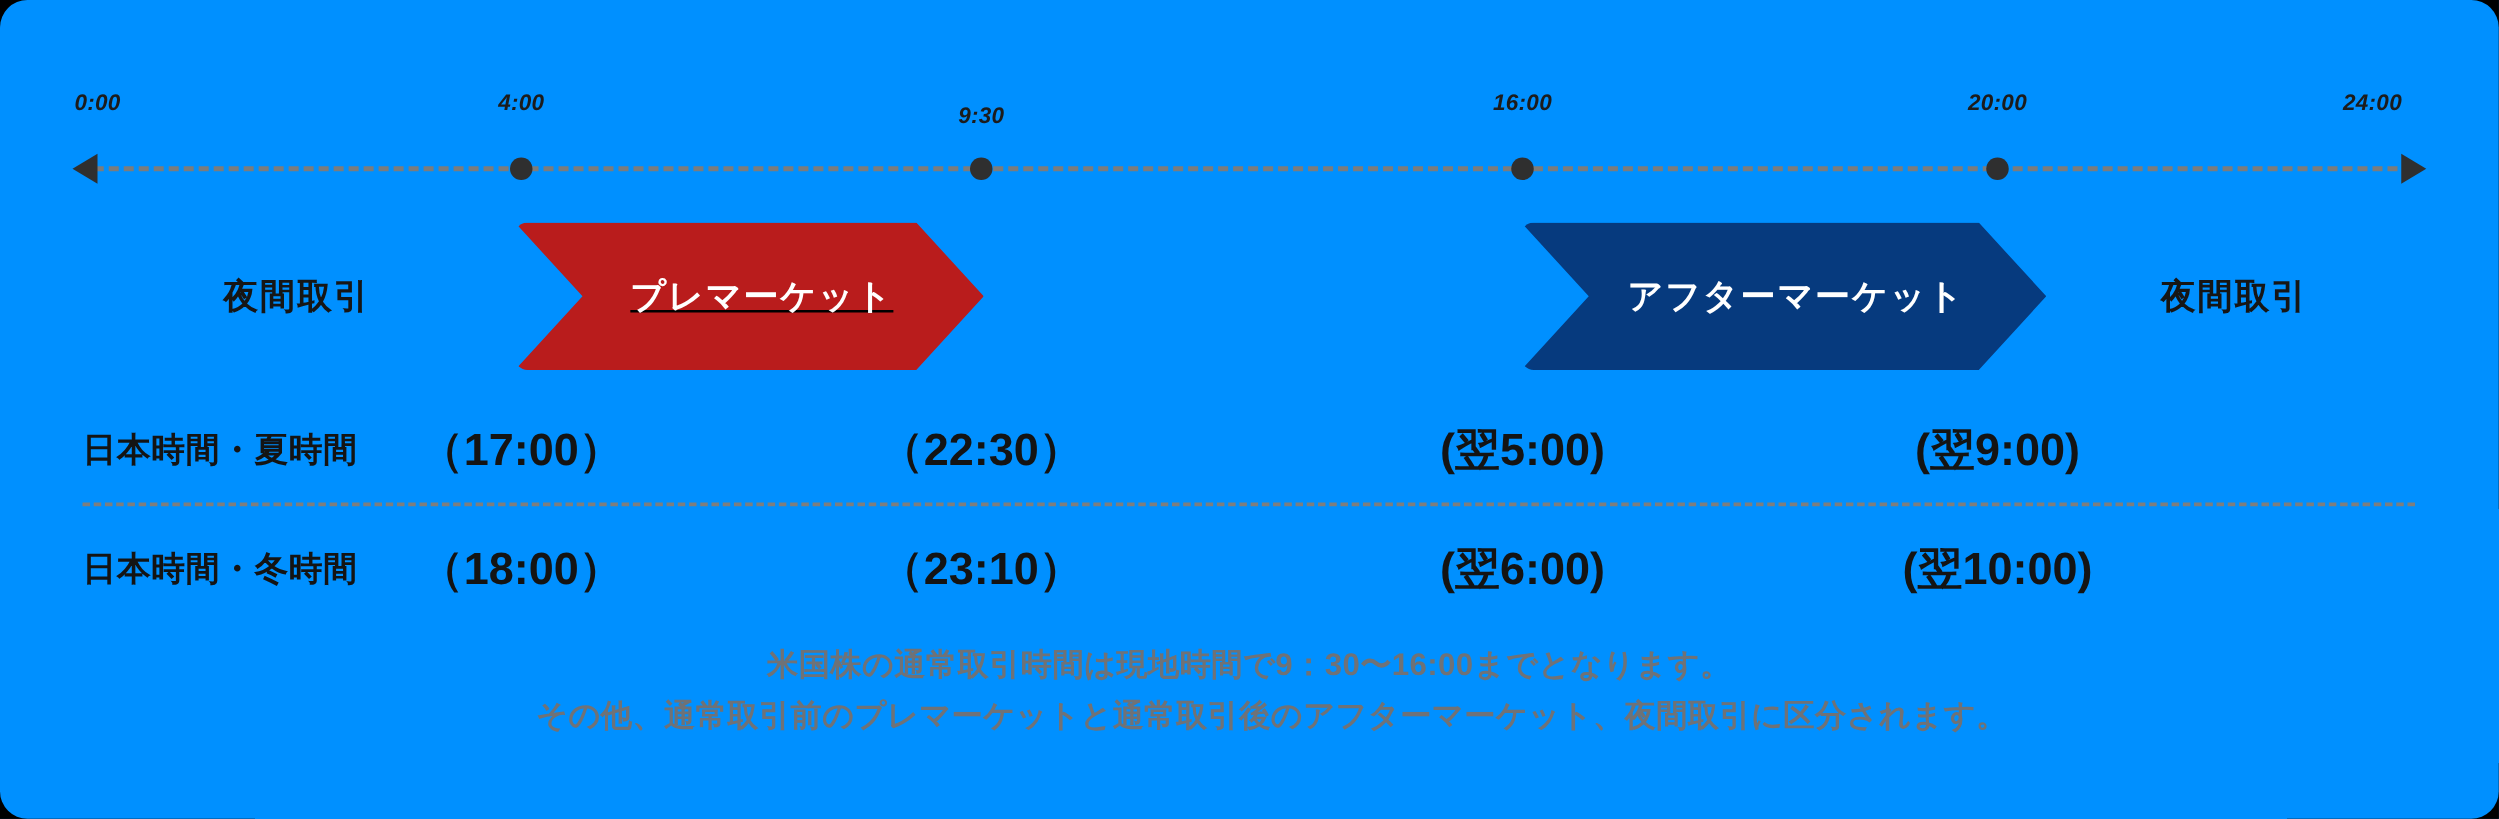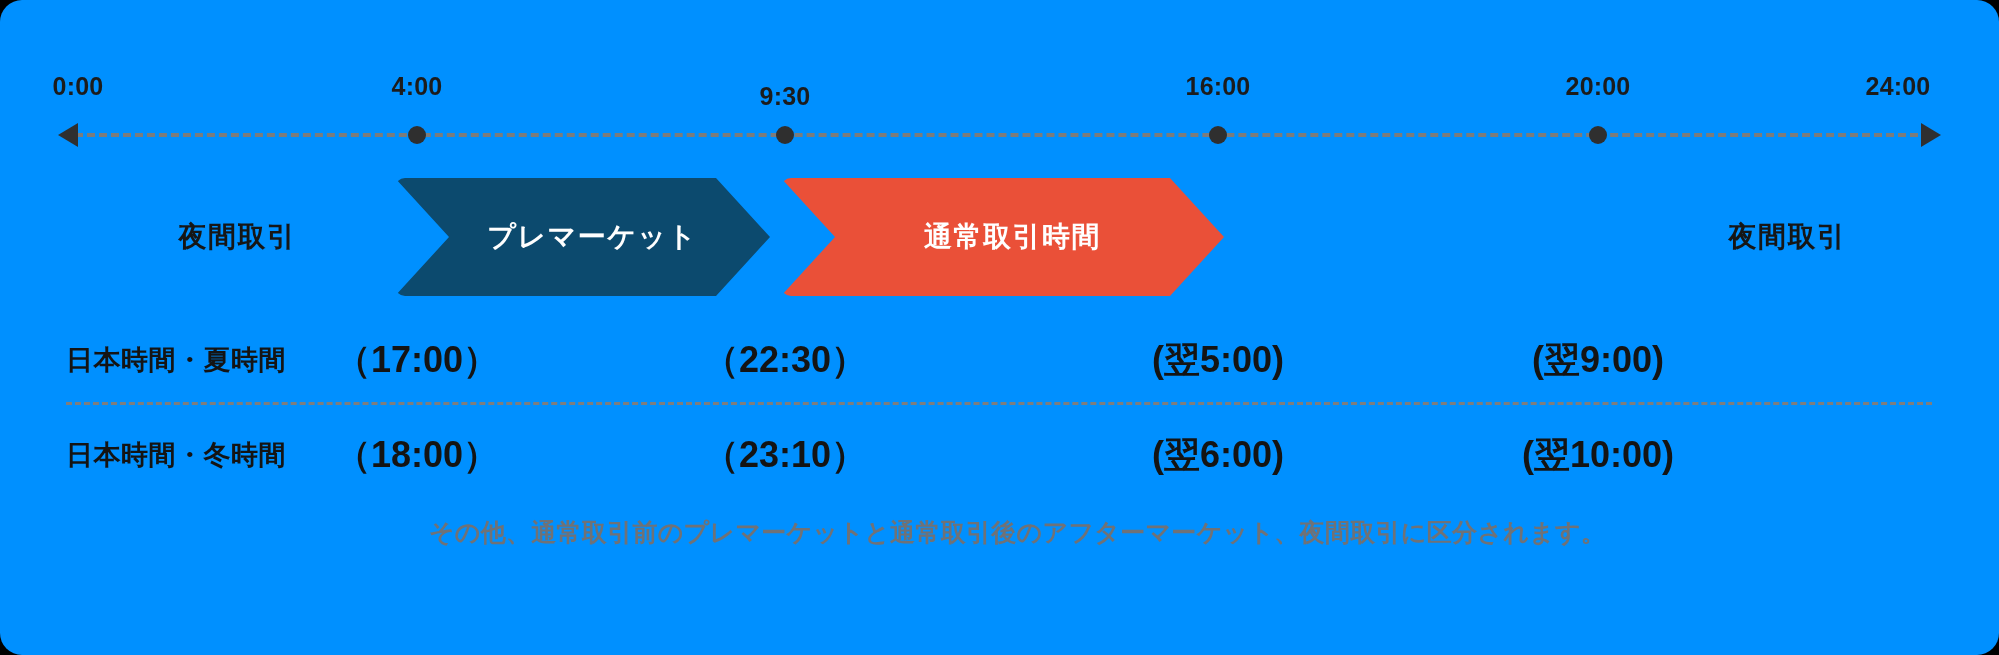--- a/index.html
+++ b/index.html
@@ -23,25 +23,26 @@
     background: #0090ff;
     border-radius: 22px;
     overflow: hidden;
   }
 
   
   .tick-label {
     position: absolute;
     top: 72px;
     transform: translateX(-50%);
-    font-size: 25px;
+    font-size: 18px;
     font-weight: 700;
     color: #1c1c1c;
     white-space: nowrap;
     letter-spacing: 0.2px;
+    font-style: italic;
   }
 
   #axis-line {
     position: absolute;
     left: 75px;
     top: 133px;
     width: 1855px;
     height: 0;
     border-top: 4px dashed #7c7c7c;
   }
@@ -198,25 +199,25 @@
   <div id="axis-arrow-right" class="axis-arrow"></div>
   <div id="axis-dots">
       <div class="axis-dot" style="left: 417px; background: rgb(47, 47, 47);"></div>
       <div class="axis-dot" style="left: 785px; background: rgb(47, 47, 47);"></div>
       <div class="axis-dot" style="left: 1218px; background: rgb(47, 47, 47);"></div>
       <div class="axis-dot" style="left: 1598px; background: rgb(47, 47, 47);"></div>
     </div>
 
   <div id="session-band">
       <div class="overnight-label" style="left: 60px; width: 355px; color: rgb(22, 22, 22); top: 0px; position: absolute;">夜間取引</div>
-      <div class="session-chevron" style="left: 395px; width: 375px; background: #0c4a6e;">
+      <div class="session-chevron" style="left: 412px; width: 375px; background: #b91c1c; text-decoration: underline;">
         <span class="session-label" style="color: rgb(255, 255, 255);">プレマーケット</span>
       </div>
-      <div class="session-chevron" style="left: 781px; width: 443px; background: rgb(234, 80, 56);">
-        <span class="session-label" style="color: rgb(255, 255, 255);">通常取引時間</span>
+      <div class="session-chevron" style="left: 1217px; width: 420px; background: rgb(6, 58, 126);">
+        <span class="session-label" style="color: rgb(255, 255, 255);">アフターマーケット</span>
       </div>
       <div class="overnight-label" style="left: 1635px; width: 305px; color: rgb(22, 22, 22); top: 0px; position: absolute;">夜間取引</div>
     </div>
 
   <div id="jst-row-summer" class="jst-row">
     <div class="jst-row-label">日本時間・夏時間</div>
   <div class="jst-value" style="left: 417px;">（17:00）</div>
       <div class="jst-value" style="left: 785px;">（22:30）</div>
       <div class="jst-value" style="left: 1218px;">(翌5:00)</div>
       <div class="jst-value" style="left: 1598px;">(翌9:00)</div>
@@ -224,16 +225,17 @@
   <div id="jst-divider"></div>
   <div id="jst-row-winter" class="jst-row">
     <div class="jst-row-label">日本時間・冬時間</div>
   <div class="jst-value" style="left: 417px;">（18:00）</div>
       <div class="jst-value" style="left: 785px;">（23:10）</div>
       <div class="jst-value" style="left: 1218px;">(翌6:00)</div>
       <div class="jst-value" style="left: 1598px;">(翌10:00)</div>
     </div>
 
   <div id="footnotes">
+      <div class="footnote-line" style="color: rgb(111, 114, 119);">米国株の通常取引時間は現地時間で9：30〜16:00までとなります。</div>
       <div class="footnote-line" style="color: rgb(111, 114, 119); padding-left: 36px;">その他、通常取引前のプレマーケットと通常取引後のアフターマーケット、夜間取引に区分されます。</div>
     </div>
 
 </div>
 
 </body></html>

